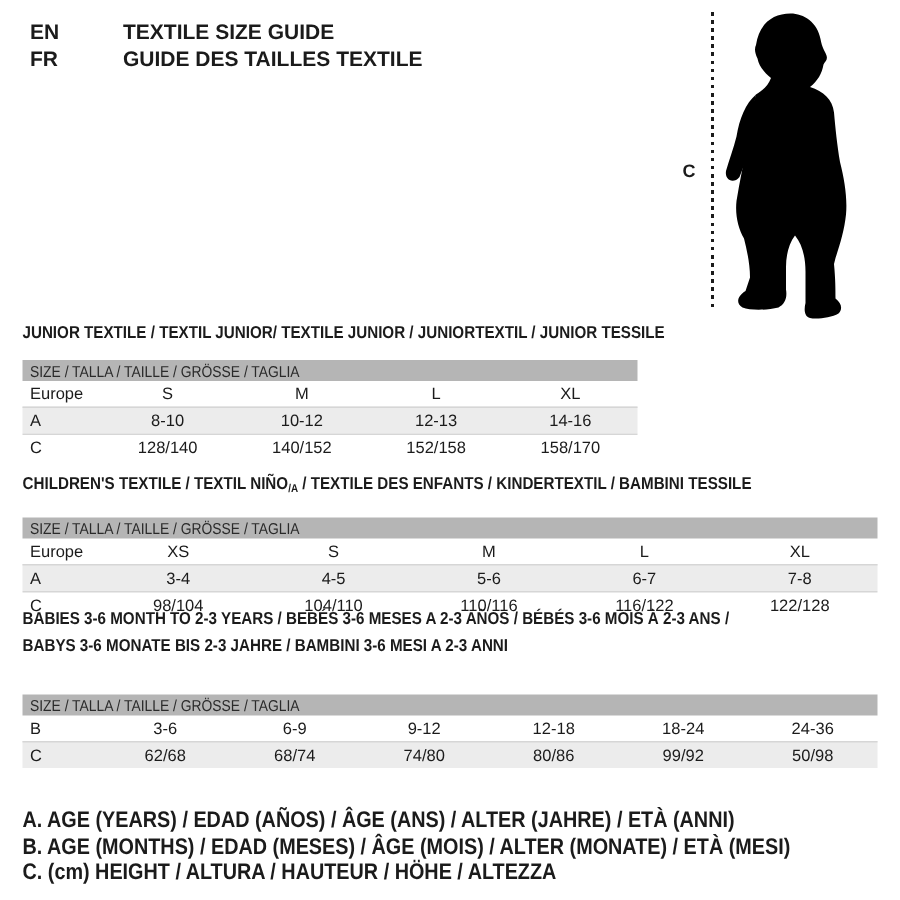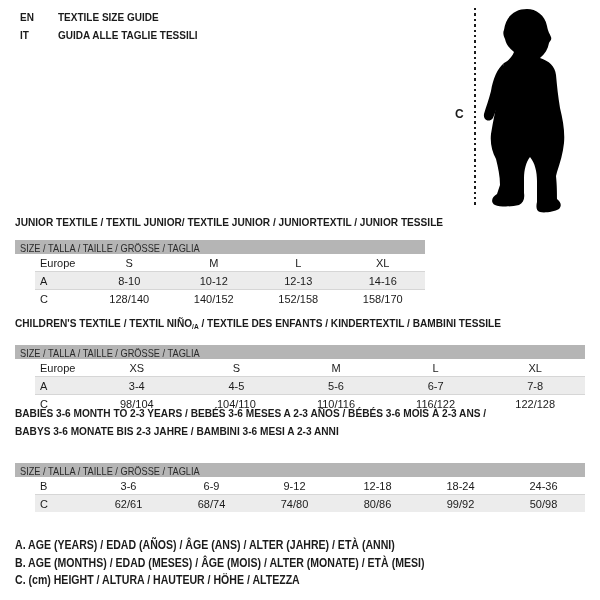--- a/index.html
+++ b/index.html
@@ -4,21 +4,21 @@
 <style>
   html,body{margin:0;padding:0;background:#fff;}
   .canvas{position:relative;width:600px;height:600px;background:#ffffff;overflow:hidden;
           font-family:"Liberation Sans",sans-serif;color:var(--text,#1b1b1b);}
 
   
   .cond{transform:scaleX(0.88);transform-origin:0 50%;white-space:nowrap;}
 
   
   .lang-block{position:absolute;left:20px;top:12px;}
-  .lang-row{display:flex;height:18px;font-weight:700;font-size:10px;}
+  .lang-row{display:flex;height:18px;align-items:center;font-weight:700;font-size:14px;gap:24px;}
   .lang-code{width:38px;}
   .lang-title{white-space:nowrap;}
 
   
   .figure-svg{position:absolute;left:470px;top:0;width:130px;height:215px;}
   .figure-svg path{fill:var(--figure,#000);}
   .dash-line{position:absolute;left:474px;top:8px;width:2px;height:200px;
              background:repeating-linear-gradient(to bottom,#1b1b1b 0px,#1b1b1b 2.4px,transparent 2.4px,transparent 5.4px);}
   .c-label{position:absolute;left:455px;top:107px;font-weight:700;font-size:12px;}
 
@@ -30,43 +30,43 @@
   .sub{font-size:7.5px;vertical-align:-2px;}
 
   
   .size-table{position:absolute;left:15px;}
   #t1{top:240px;width:410px;}
   #t2{top:345px;width:570px;}
   #t3{top:463px;width:570px;}
   .bar{height:14px;display:flex;align-items:flex-end;padding-left:5px;
        background:var(--header-bar,#b5b5b5);font-size:10.5px;color:#2a2a2a;}
   .bar-label{white-space:nowrap;}
-  .trow{display:flex;align-items:center;height:17px;font-size:11px;margin-left:20px;}
+  .trow{display:flex;align-items:center;height:17px;font-size:11px;}
   .trow + .trow{border-top:1px solid #d6d6d6;}
   .trow.shaded{background:var(--row-shade,#ececec);}
   .rlabel{width:47px;padding-left:5px;}
   .cell{flex:1;text-align:center;}
 
   
-  .footnotes{position:absolute;left:15px;top:538px;font-weight:700;font-size:12px;}
+  .footnotes{position:absolute;left:15px;top:538px;font-weight:700;font-size:15px;}
   .fn{height:17.5px;white-space:nowrap;transform:scaleX(0.88);transform-origin:0 50%;}
 </style>
 </head>
 <body>
 
 <div class="canvas">
 
   <div class="lang-block">
     <div class="lang-row">
       <span class="lang-code">EN</span>
       <span class="lang-title">TEXTILE SIZE GUIDE</span>
     </div>
     <div class="lang-row">
-      <span class="lang-code">IT</span>
-      <span class="lang-title">GUIDA ALLE TAGLIE TESSILI</span>
+      <span class="lang-code">FR</span>
+      <span class="lang-title">GUIDE DES TAILLES TEXTILE</span>
     </div>
   </div>
 
   <div class="dash-line"></div>
   <div class="c-label">C</div>
   <svg class="figure-svg" viewBox="0 0 130 215" xmlns="http://www.w3.org/2000/svg">
     <path d="M57,9 C66,9 75,15 77,26 C78,32 80,34 81,37 C82,40 80,41 79,43 C78,49 75,54 70,58
              C79,61 85,66 86,75 C87,86 88,96 90,108 C93,120 95,132 94,143 C93,153 90,163 87,172
              L86,176 C87,186 87,194 87,199 C91,202 92,206 89,209 C84,212 74,213 70,212
              C66,211 66,206 67,202 L67,181 C67,172 65,163 60,157 C56,162 54,170 54,178 L54,193
@@ -151,21 +151,21 @@
       <span class="rlabel">B</span>
       <span class="cell">3-6</span>
       <span class="cell">6-9</span>
       <span class="cell">9-12</span>
       <span class="cell">12-18</span>
       <span class="cell">18-24</span>
       <span class="cell">24-36</span>
     </div>
     <div class="trow shaded">
       <span class="rlabel">C</span>
-      <span class="cell">62/61</span>
+      <span class="cell">62/68</span>
       <span class="cell">68/74</span>
       <span class="cell">74/80</span>
       <span class="cell">80/86</span>
       <span class="cell">99/92</span>
       <span class="cell">50/98</span>
     </div>
   </div>
 
   <div class="footnotes">
     <div class="fn">A. AGE (YEARS) / EDAD (AÑOS) / ÂGE (ANS) / ALTER (JAHRE) / ETÀ (ANNI)</div>

